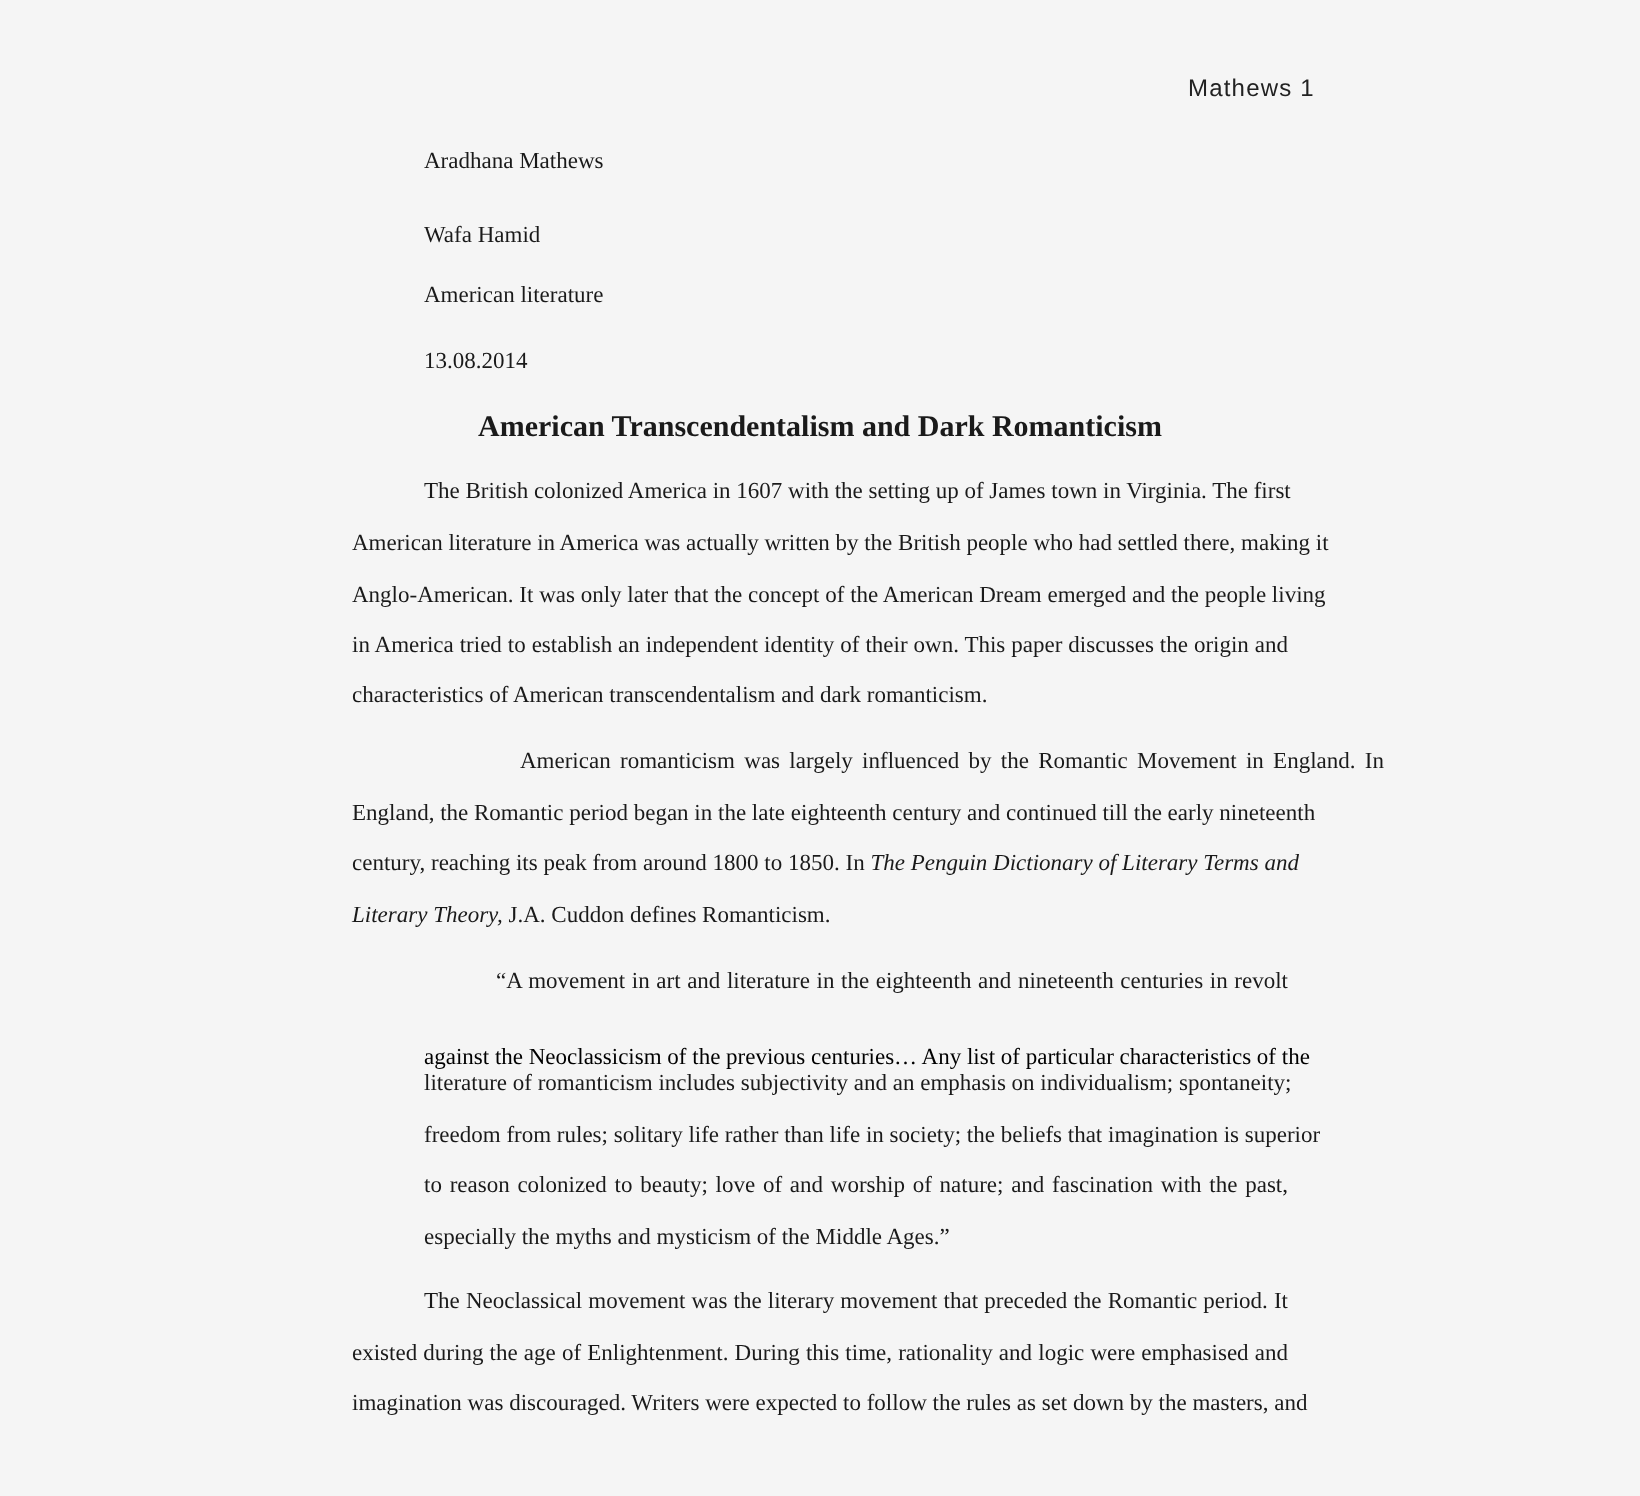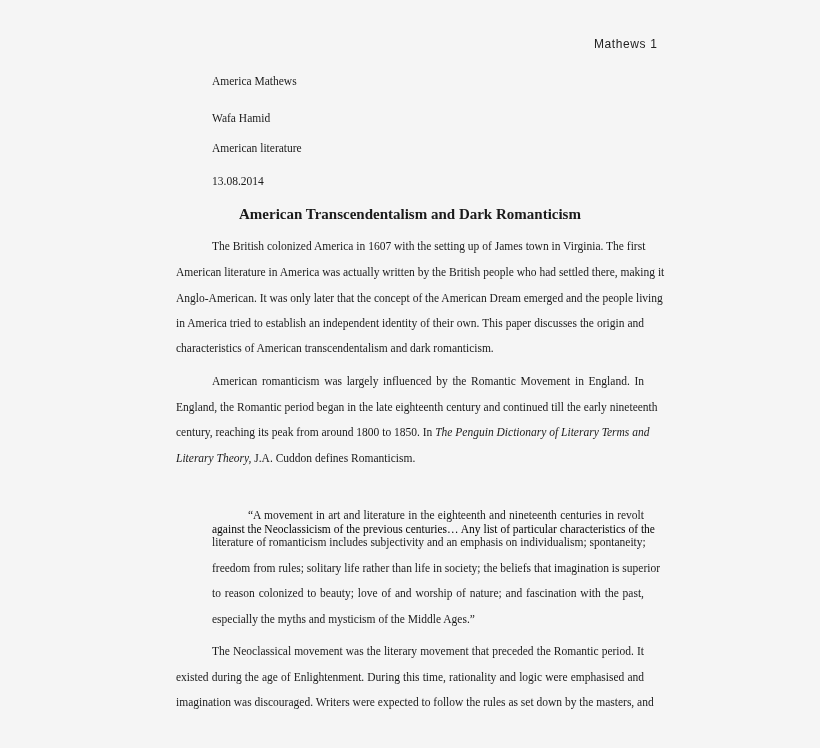--- a/index.html
+++ b/index.html
@@ -79,44 +79,44 @@
     }
     em { }
   </style>
 </head>
 <body>
 
 <div>
 
   <div class="page-header">Mathews 1</div>
 
-  <div class="meta-line" style="top:74px;">America Mathews</div>
+  <div class="meta-line" style="top:74px;">Aradhana Mathews</div>
   <div class="meta-line" style="top:111px;">Wafa Hamid</div>
   <div class="meta-line" style="top:141px;">American literature</div>
   <div class="meta-line" style="top:174px;">13.08.2014</div>
 
   <div class="title">American Transcendentalism and Dark Romanticism</div>
 
   <div class="para" style="top:239px;">
     <div class="line indent" style="top:0px;">The British colonized America in 1607 with the setting up of James town in Virginia. The first</div>
     <div class="line" style="top:26px;">American literature in America was actually written by the British people who had settled there, making it</div>
     <div class="line" style="top:52px;">Anglo-American. It was only later that the concept of the American Dream emerged and the people living</div>
     <div class="line" style="top:77px;">in America tried to establish an independent identity of their own. This paper discusses the origin and</div>
     <div class="line last" style="top:102px;">characteristics of American transcendentalism and dark romanticism.</div>
   </div>
 
   <div class="para" style="top:374px;">
-    <div class="line indent" style="top:0px;">American romanticism was largely influenced by the Romantic Movement in England. In</div>
+    <div class="line indent" style="top:0px;margin-left:48px;">American romanticism was largely influenced by the Romantic Movement in England. In</div>
     <div class="line" style="top:26px;">England, the Romantic period began in the late eighteenth century and continued till the early nineteenth</div>
     <div class="line" style="top:51px;"><span>century, reaching its peak from around 1800 to 1850. In </span><em>The Penguin Dictionary of Literary Terms and</em></div>
     <div class="line last" style="top:77px;"><em>Literary Theory,</em><span> J.A. Cuddon defines Romanticism.</span></div>
   </div>
 
   <div class="para quote" style="top:484px;">
-    <div class="line qindent" style="top:0px;margin-top:24px;">“A movement in art and literature in the eighteenth and nineteenth centuries in revolt</div>
+    <div class="line qindent" style="top:0px;">“A movement in art and literature in the eighteenth and nineteenth centuries in revolt</div>
     <div class="line dark" style="top:26px;">against the Neoclassicism of the previous centuries… Any list of particular characteristics of the</div>
     <div class="line" style="top:51px;">literature of romanticism includes subjectivity and an emphasis on individualism; spontaneity;</div>
     <div class="line" style="top:77px;">freedom from rules; solitary life rather than life in society; the beliefs that imagination is superior</div>
     <div class="line" style="top:102px;">to reason colonized to beauty; love of and worship of nature; and fascination with the past,</div>
     <div class="line last" style="top:128px;">especially the myths and mysticism of the Middle Ages.”</div>
   </div>
 
   <div class="para" style="top:644px;">
     <div class="line indent" style="top:0px;">The Neoclassical movement was the literary movement that preceded the Romantic period. It</div>
     <div class="line" style="top:26px;">existed during the age of Enlightenment. During this time, rationality and logic were emphasised and</div>

